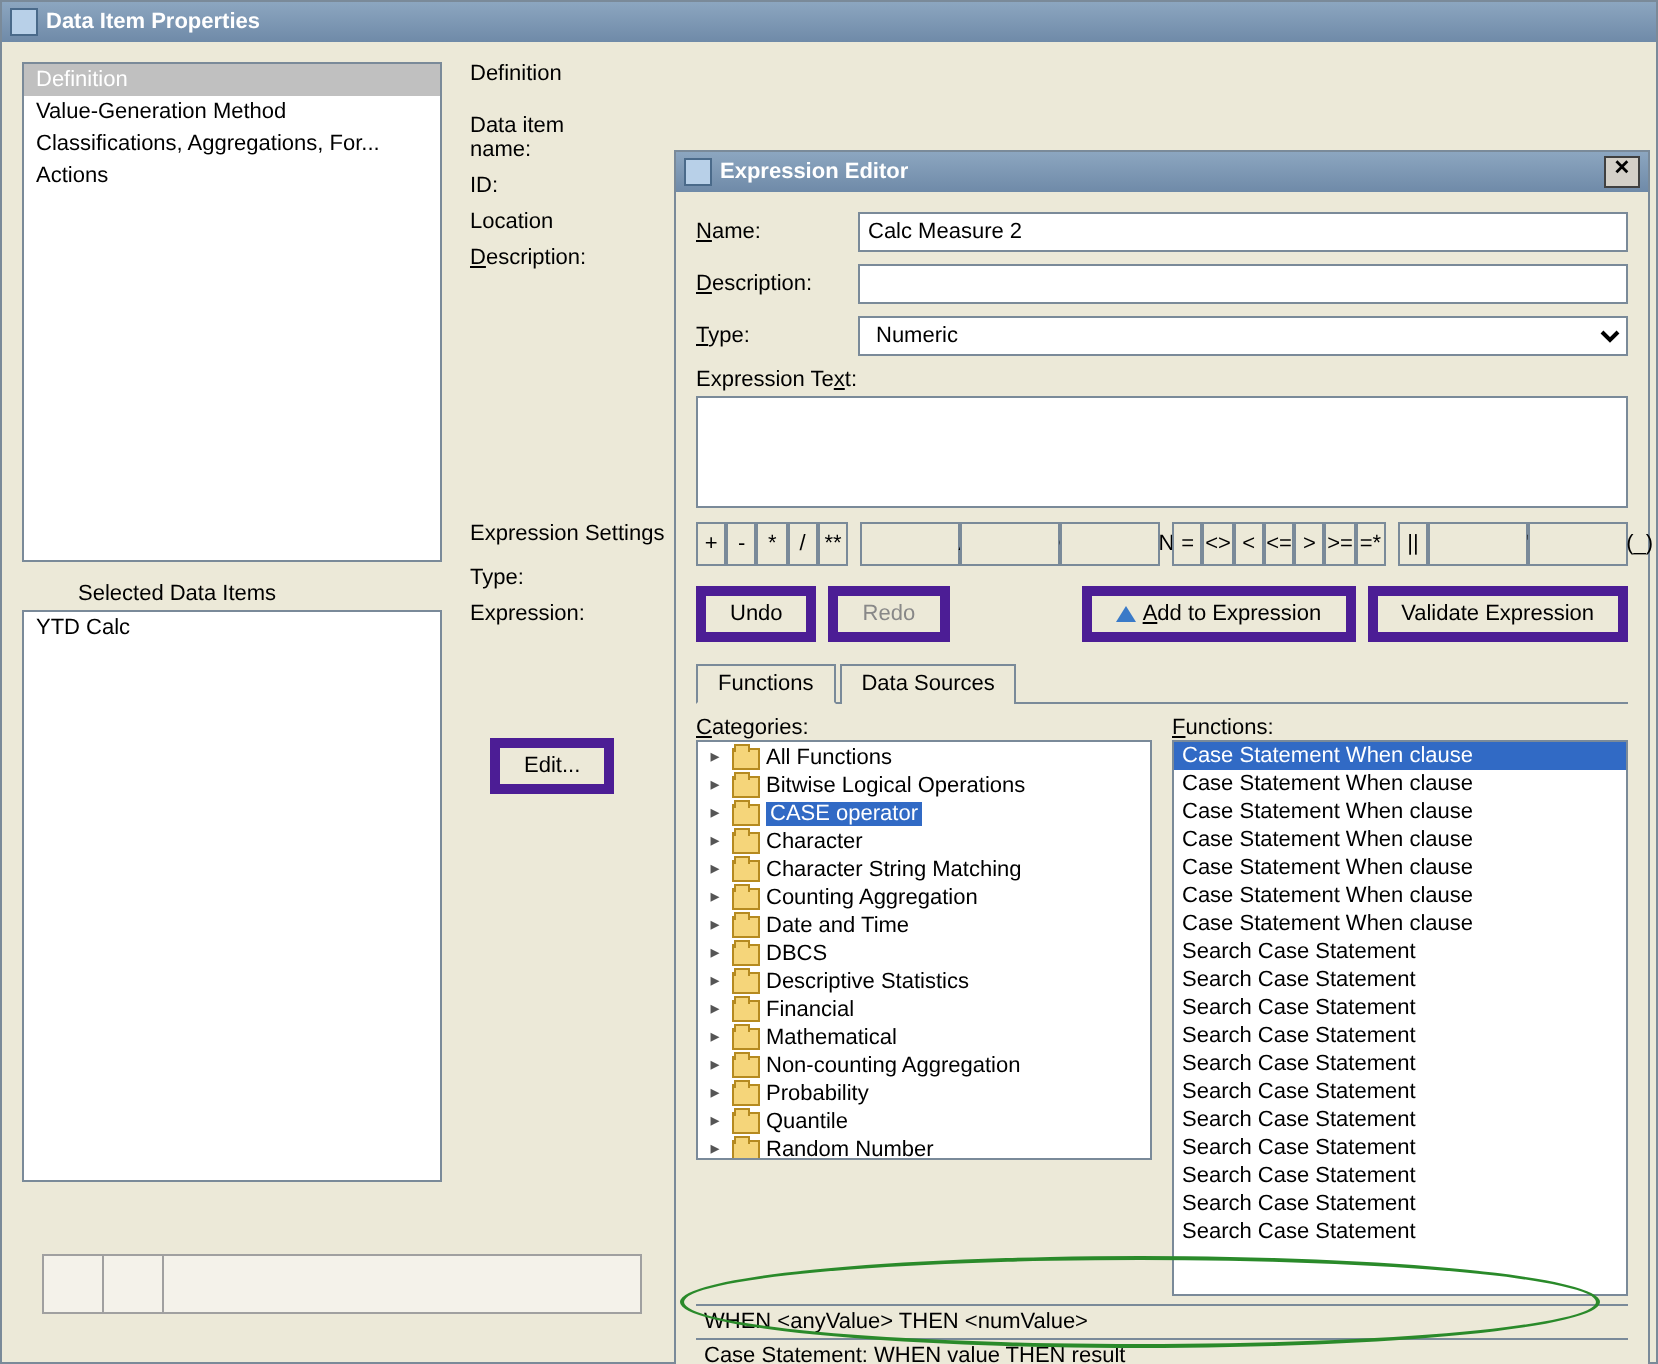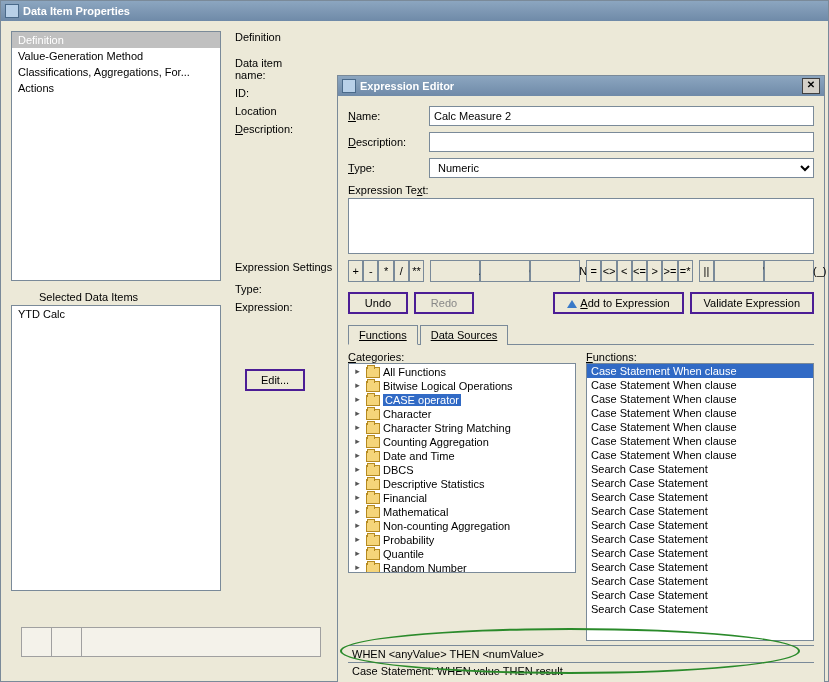--- a/index.html
+++ b/index.html
@@ -87,21 +87,21 @@
     background: #fff;
     resize: none;
     font: inherit;
     padding: 2px;
   }
   select.textbox {
     height: 20px;
   }
   .btn {
     background: #ece9d8;
-    border: 2px solid #4c1d95;
+    border: 5px solid #4c1d95;
     padding: 3px 12px;
     font: inherit;
     cursor: pointer;
     min-width: 60px;
   }
   .opbar {
     display: flex;
     gap: 0;
     margin-top: 4px;
     flex-wrap: nowrap;
@@ -130,21 +130,20 @@
   }
   .tab {
     padding: 3px 10px;
     border: 1px solid #7a8a99;
     border-bottom: none;
     background: #ece9d8;
     margin-right: 2px;
     cursor: pointer;
     position: relative;
     top: 1px;
-    text-decoration: underline;
   }
   .tab.active {
     background: #ece9d8;
     border-bottom: 1px solid #ece9d8;
   }
   .dualpanel {
     display: flex;
     gap: 10px;
   }
   .dualpanel > div { flex: 1; }

